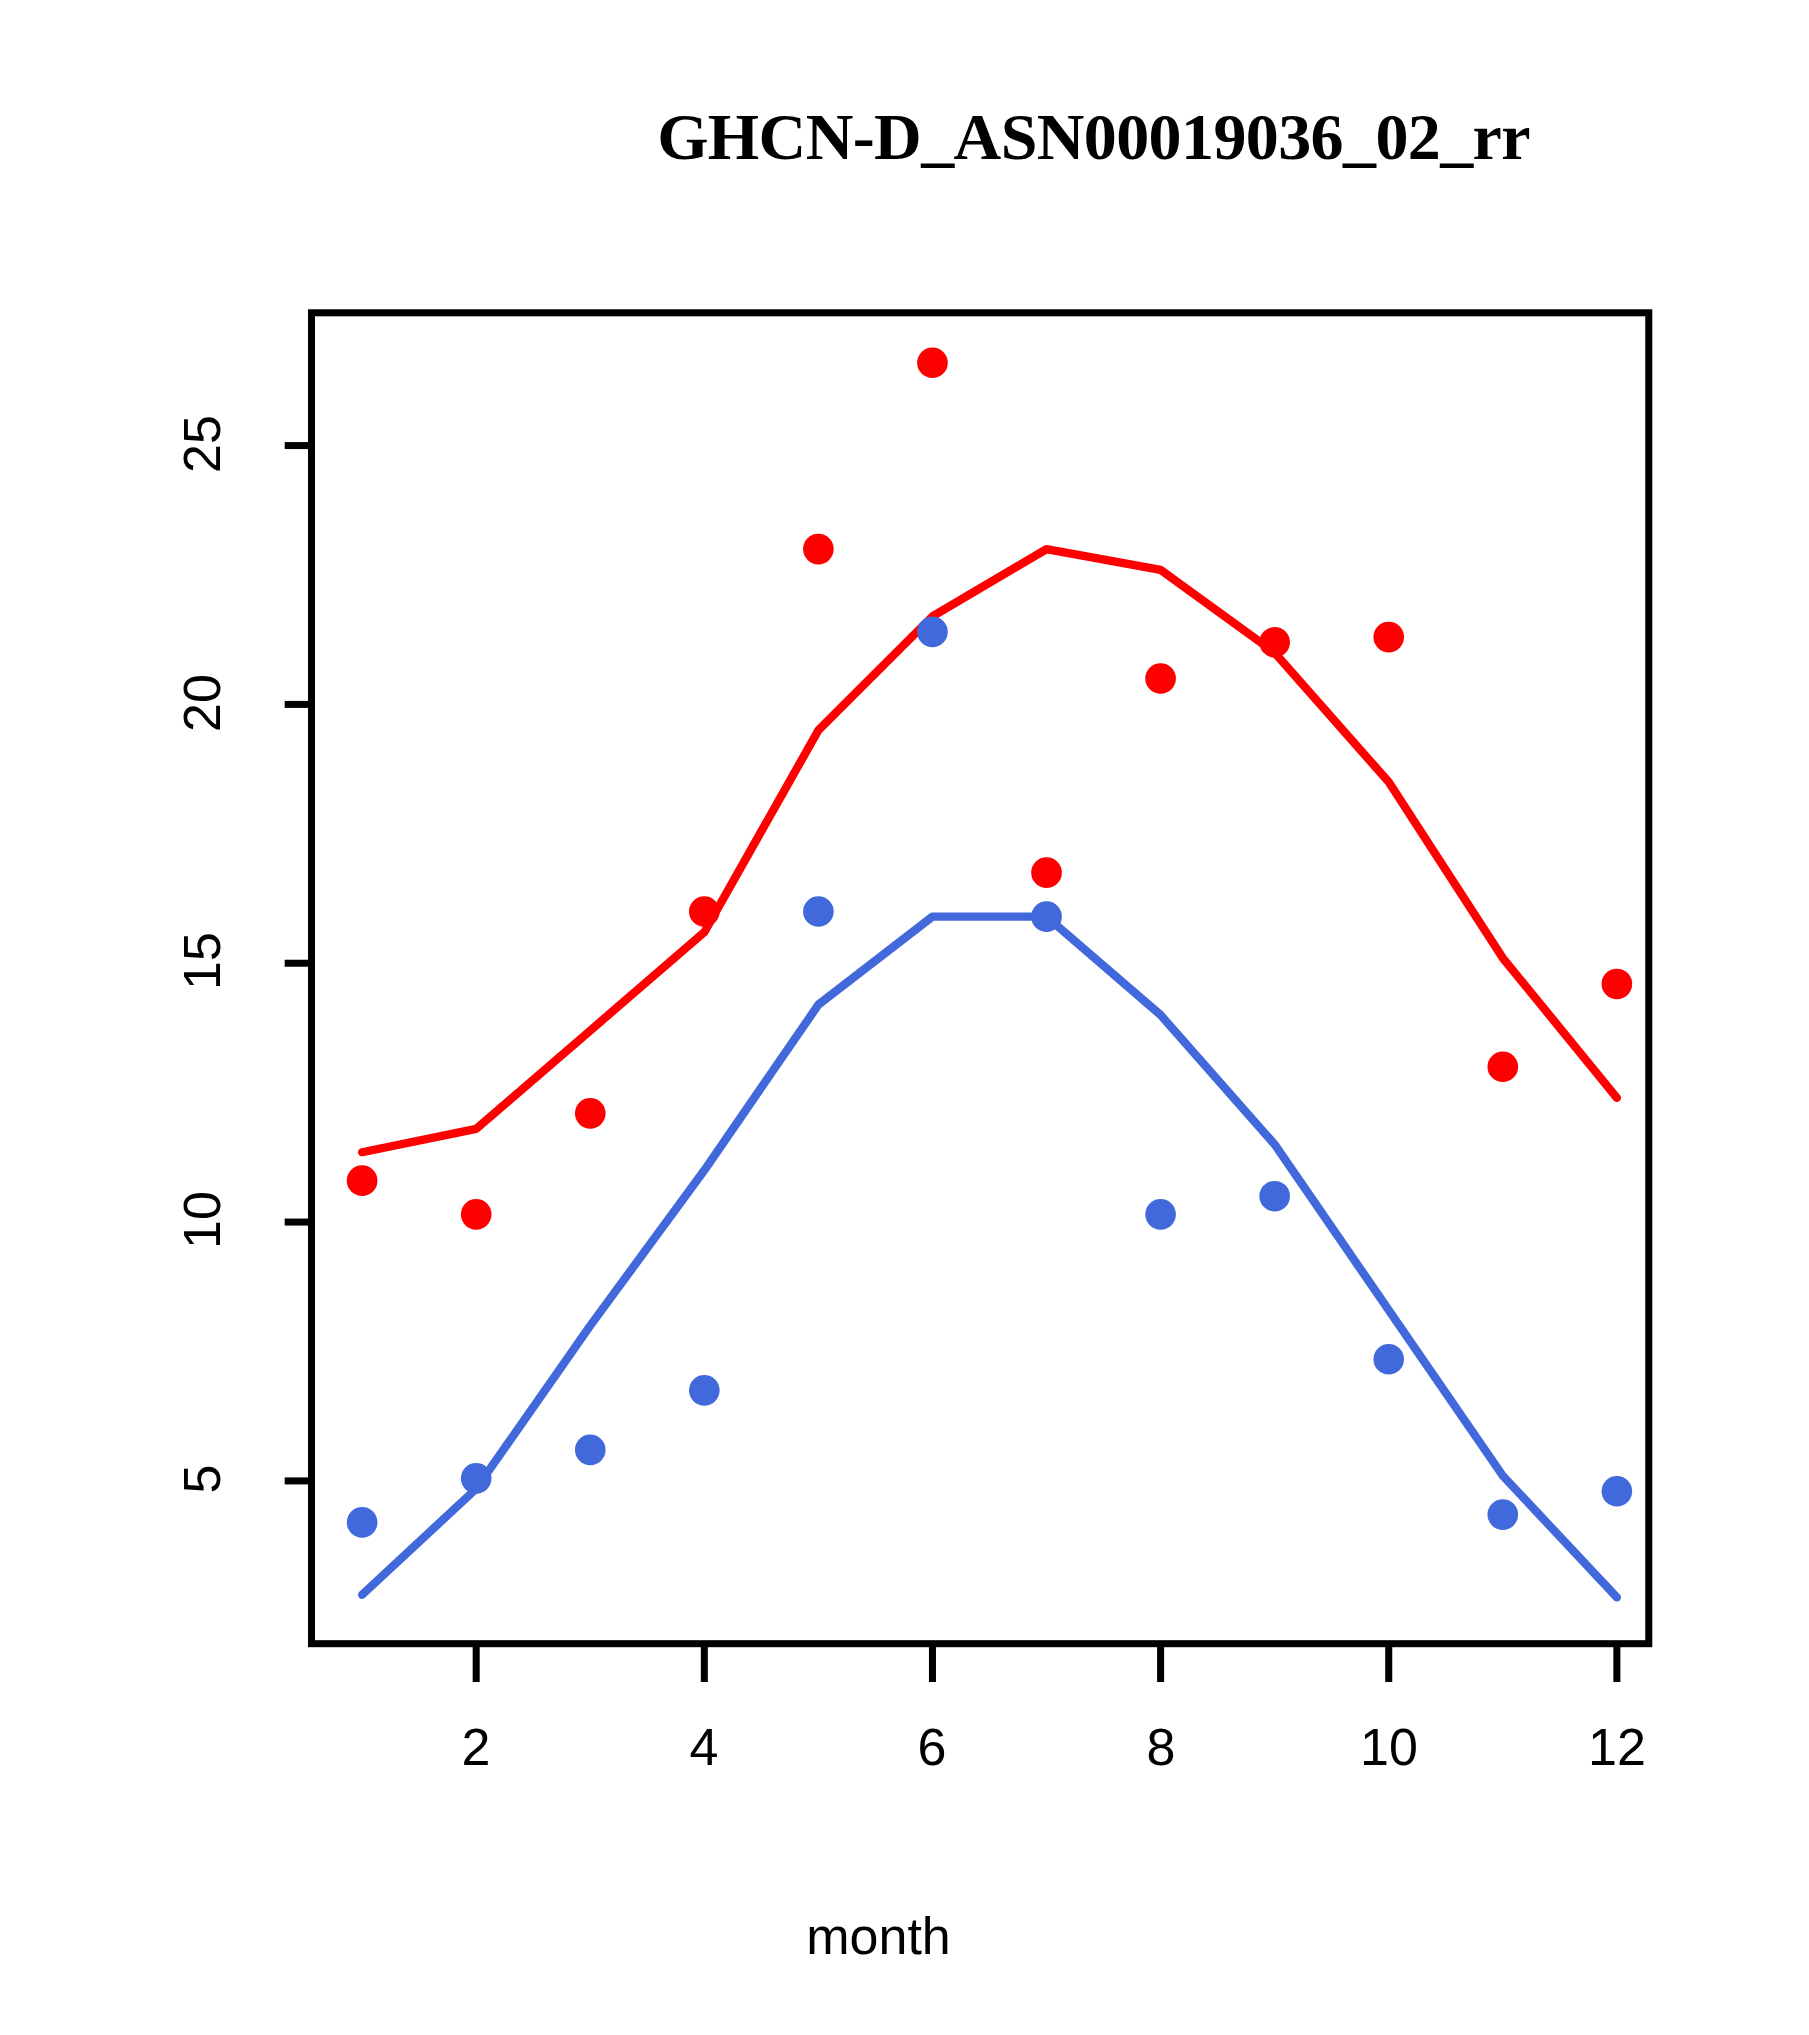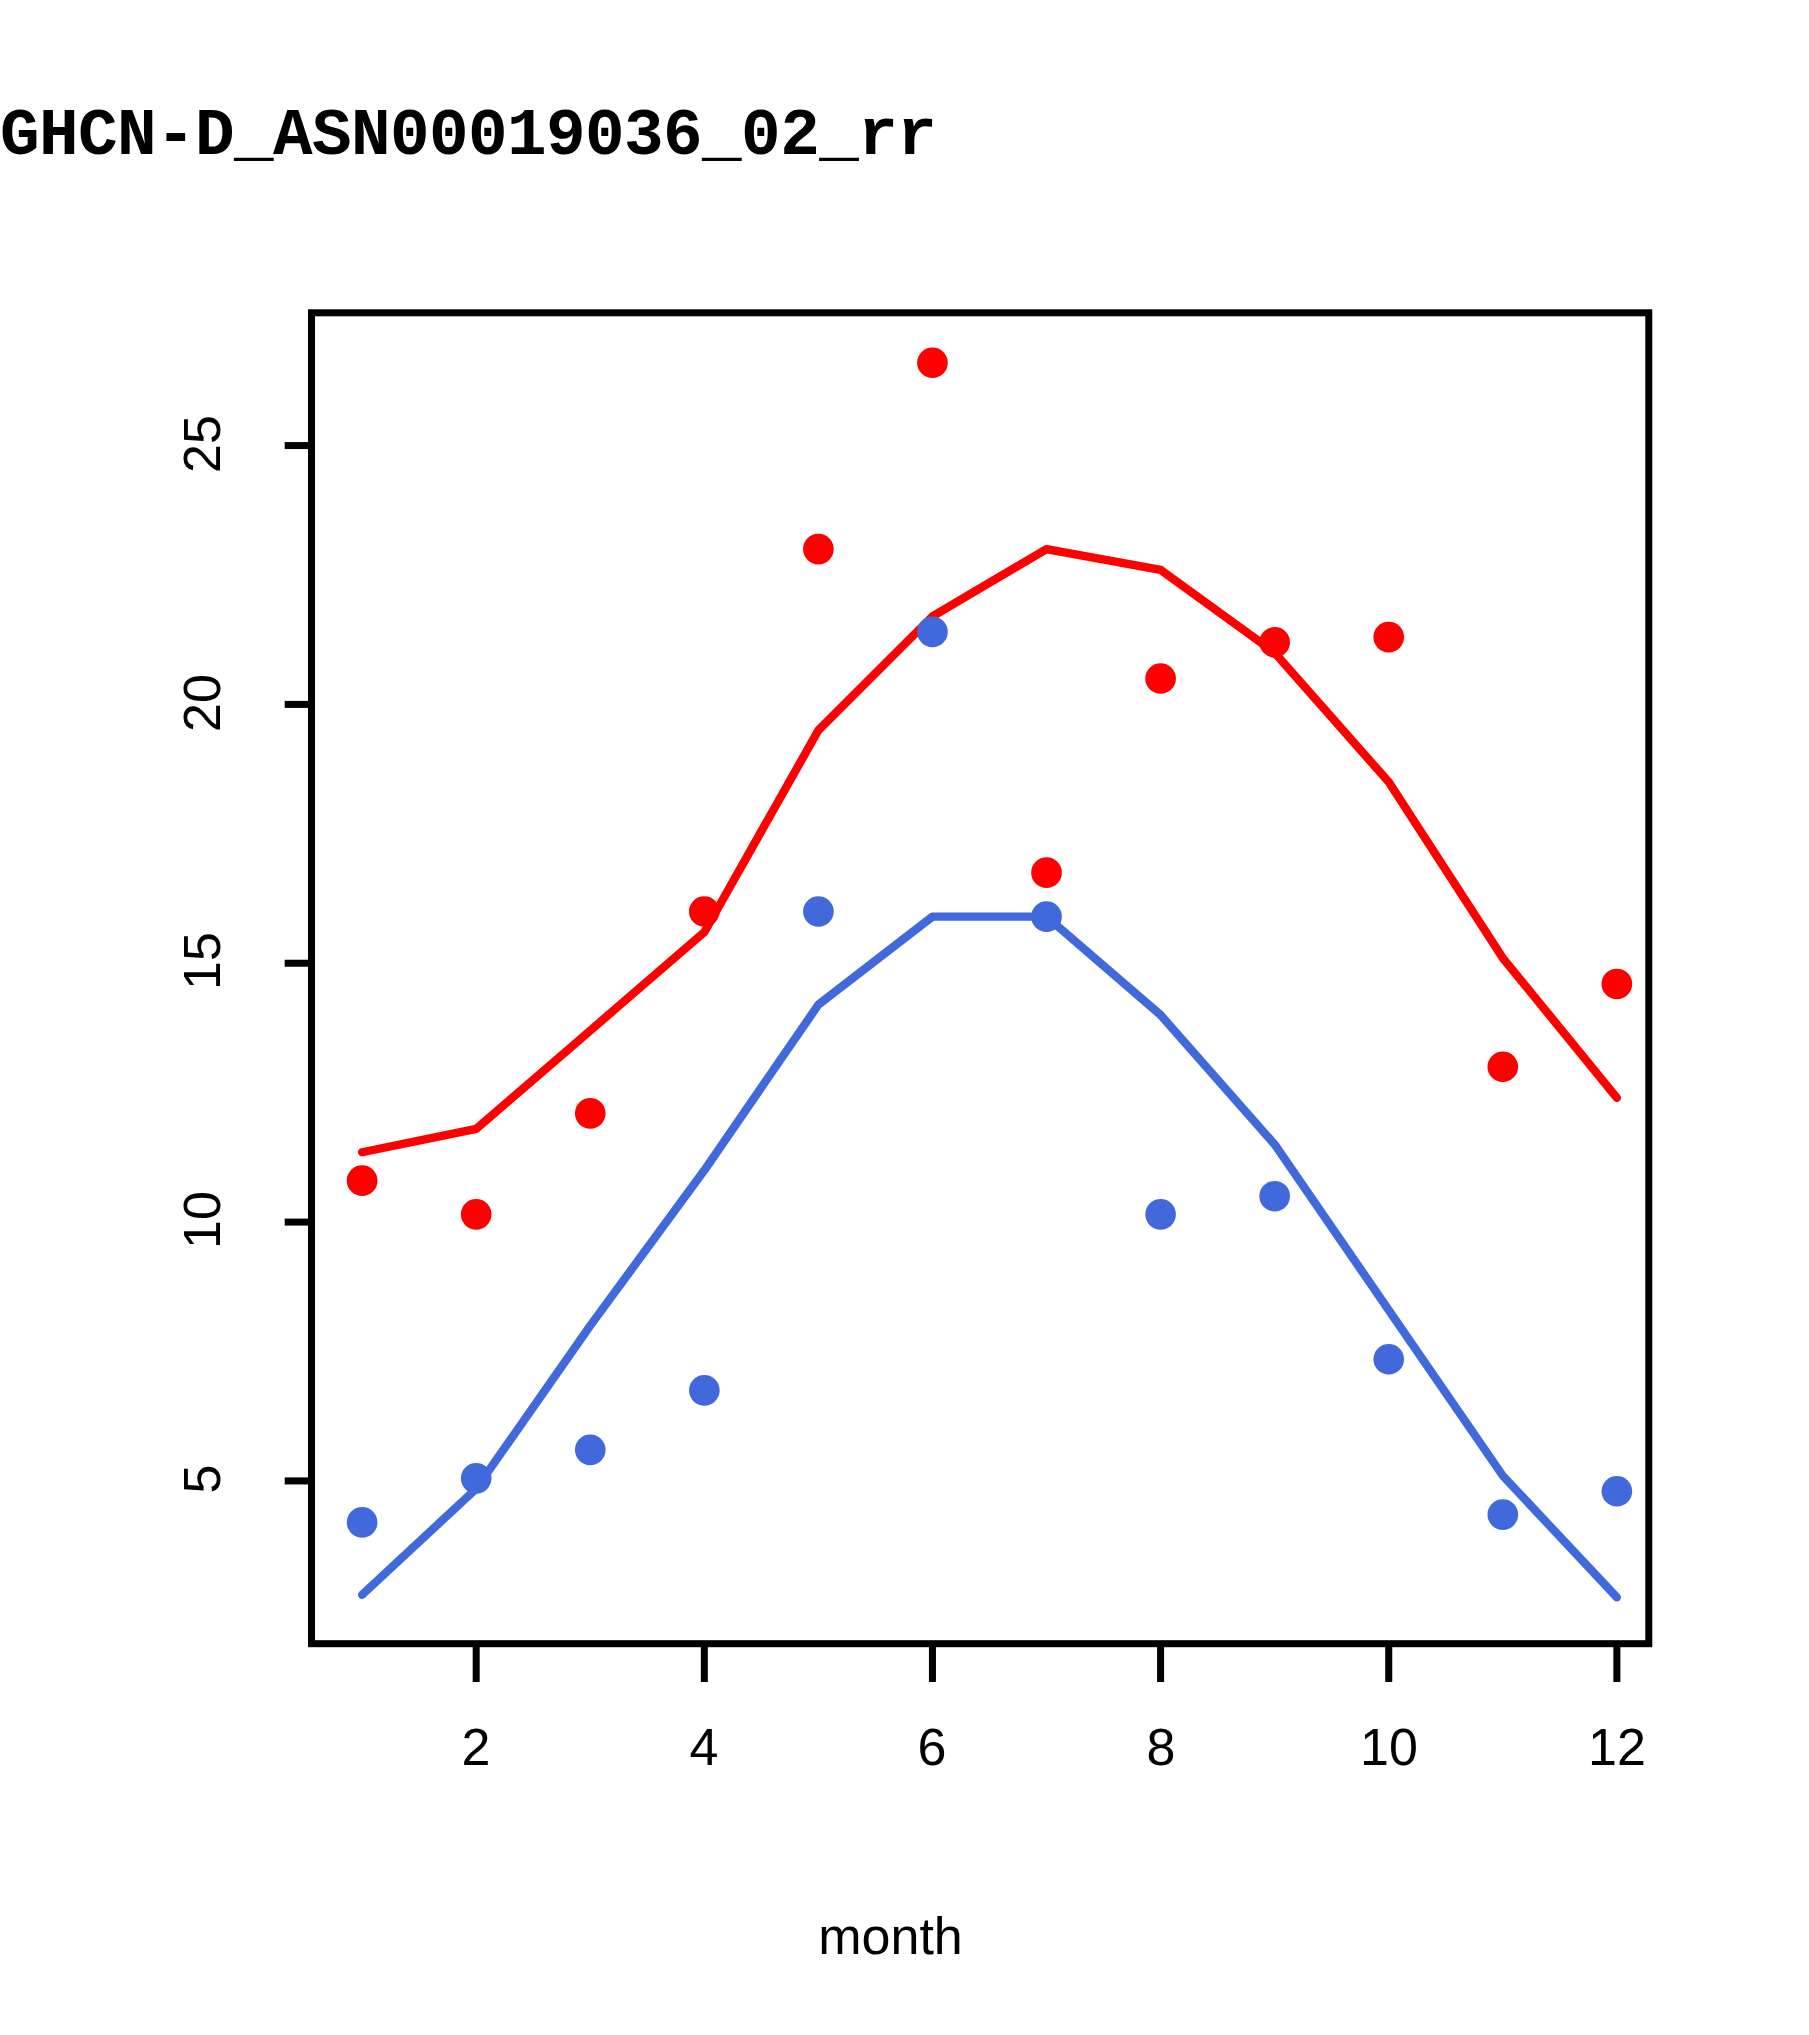--- a/index.html
+++ b/index.html
@@ -15,38 +15,38 @@
     width: 1809px;
     height: 2035px;
     background: #ffffff;
     overflow: hidden;
   }
   #plot-title {
     position: absolute;
     left: 0;
     top: 99px;
     width: 1530px;
-    text-align: left;
-    font-family: Liberation Mono, monospace;
+    text-align: right;
+    font-family: Liberation Serif, serif;
     font-weight: bold;
     font-size: 66px;
     letter-spacing: -0.6px;
     color: #000000;
     white-space: nowrap;
   }
   #chart-area {
     position: absolute;
     left: 0;
     top: 0;
     width: 1809px;
     height: 2035px;
   }
   #xlabel {
     position: absolute;
-    left: 16px;
+    left: 4px;
     top: 1906px;
     width: 1749px;
     text-align: center;
     font-family: "Liberation Sans", sans-serif;
     font-size: 52px;
     color: #000000;
   }
   .tick-label-y {
     position: absolute;
     font-family: "Liberation Sans", sans-serif;

